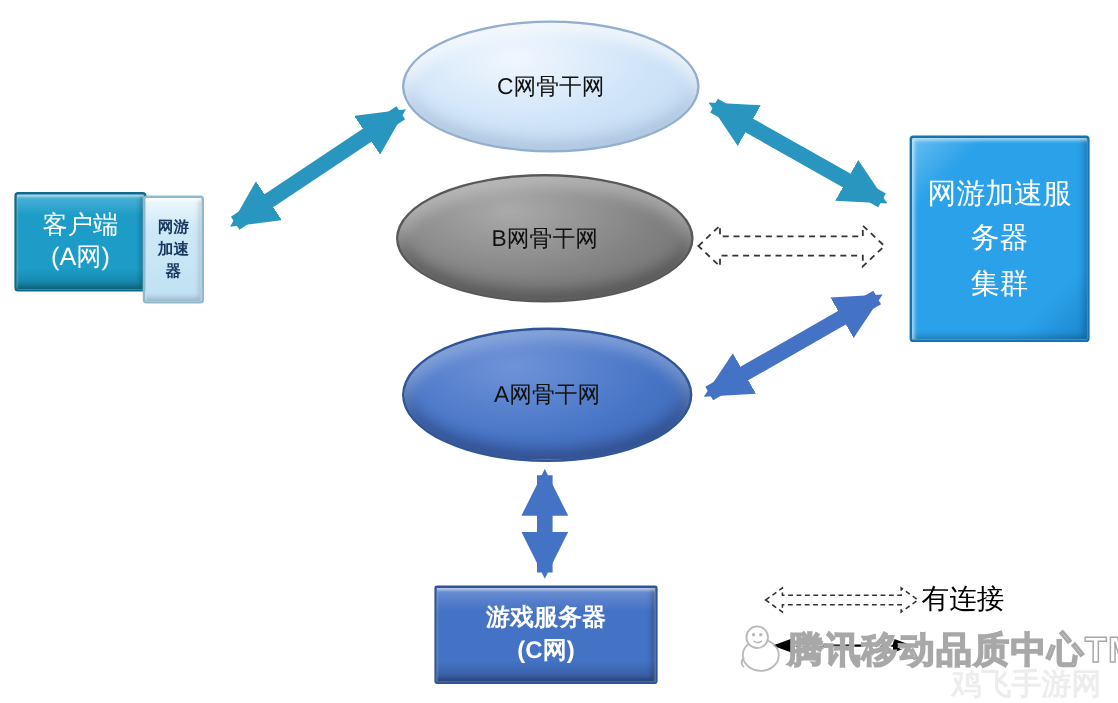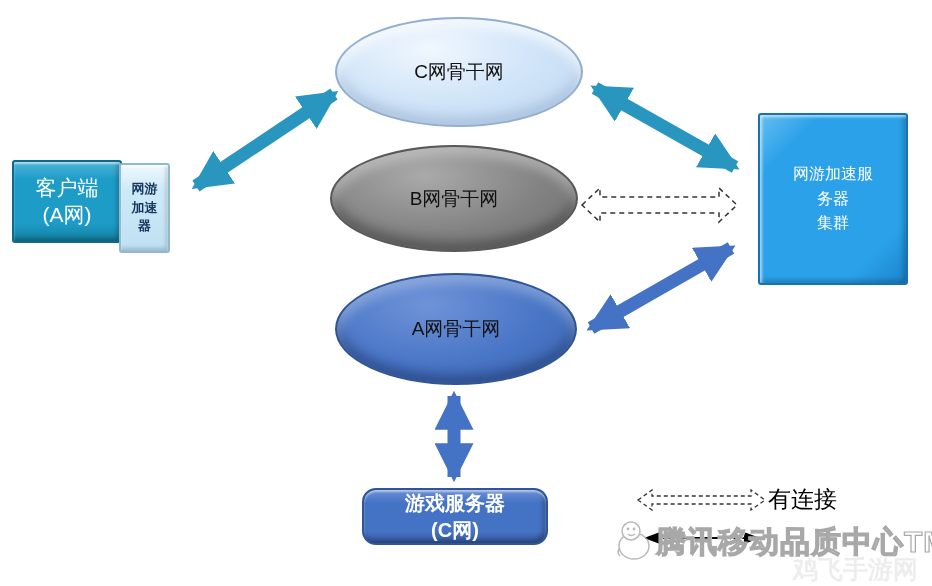--- a/index.html
+++ b/index.html
@@ -43,27 +43,27 @@
     background:radial-gradient(ellipse at 38% 28%,#6f93d8 0%,#4875c6 55%,#3a63ae 100%);
     border:2px solid #2f5597;
     box-shadow:inset 0 8px 12px rgba(255,255,255,.3),inset 0 -8px 12px rgba(0,0,30,.3);
   }
   
   .cluster-box{
     left:758px;top:113px;width:150px;height:172px;
     background:linear-gradient(135deg,#66bdf1 0%,#2aa1e9 20%,#2aa1e9 80%,#1b85cd 100%);
     border:2px solid #1573b4;border-radius:3px;
     box-shadow:inset 2px 2px 3px rgba(255,255,255,.6),inset -3px -3px 5px rgba(0,0,0,.22);
-    color:#fff;font-size:16px;line-height:1.55;text-align:center;
+    color:#fff;font-size:24px;line-height:1.55;text-align:center;
   }
   
   .game-box{
-    left:362px;top:488px;width:186px;height:57px;
+    left:362px;top:488px;width:186px;height:82px;
     background:linear-gradient(180deg,#6c8fd4 0%,#4472c4 25%,#4472c4 78%,#35599c 100%);
-    border:2px solid #2f5597;border-radius:14px;
+    border:2px solid #2f5597;border-radius:2px;
     box-shadow:inset 0 2px 2px rgba(255,255,255,.5),inset -3px -3px 4px rgba(0,0,0,.25);
     color:#fff;font-size:20px;font-weight:bold;line-height:1.35;
   }
   .arrows{position:absolute;left:0;top:0;width:932px;height:586px;z-index:3;pointer-events:none;}
   .legend-label{position:absolute;color:#000;font-size:23px;font-weight:500;z-index:4;}
   .legend-dashed-label{left:768px;top:484px;text-align:center;}
   .legend-solid-label{left:778px;top:524px;}
   .wm-tmq{
     position:absolute;left:656px;top:522px;z-index:6;
     font-size:30px;font-weight:bold;letter-spacing:1px;

